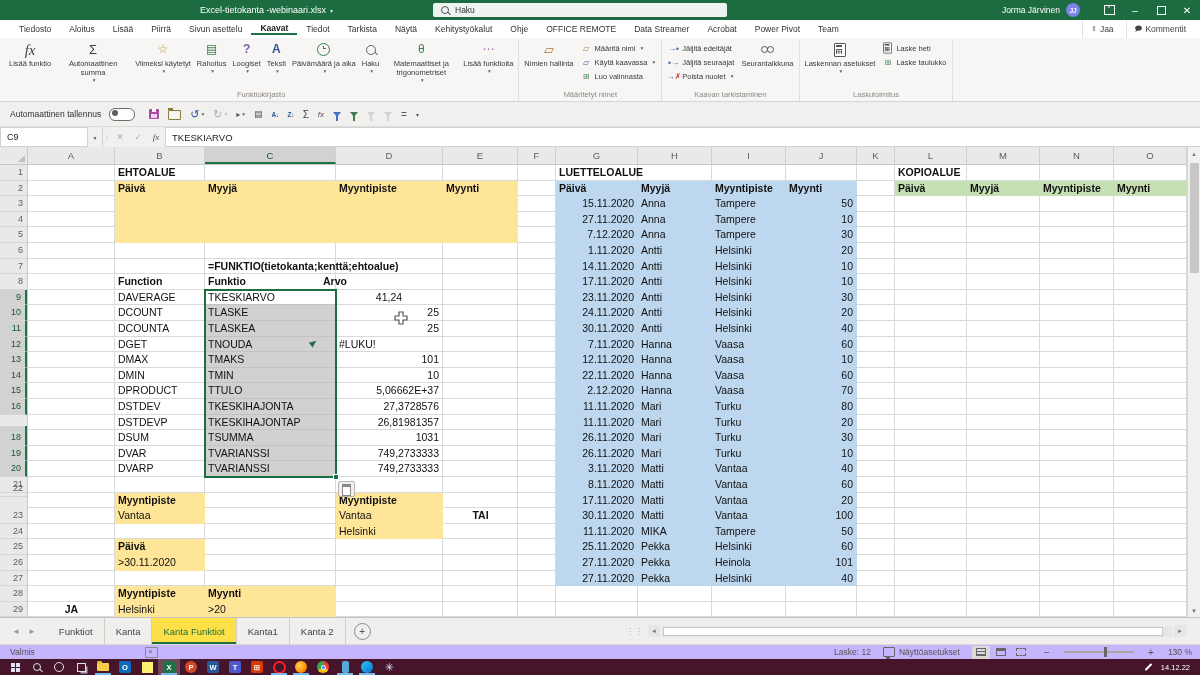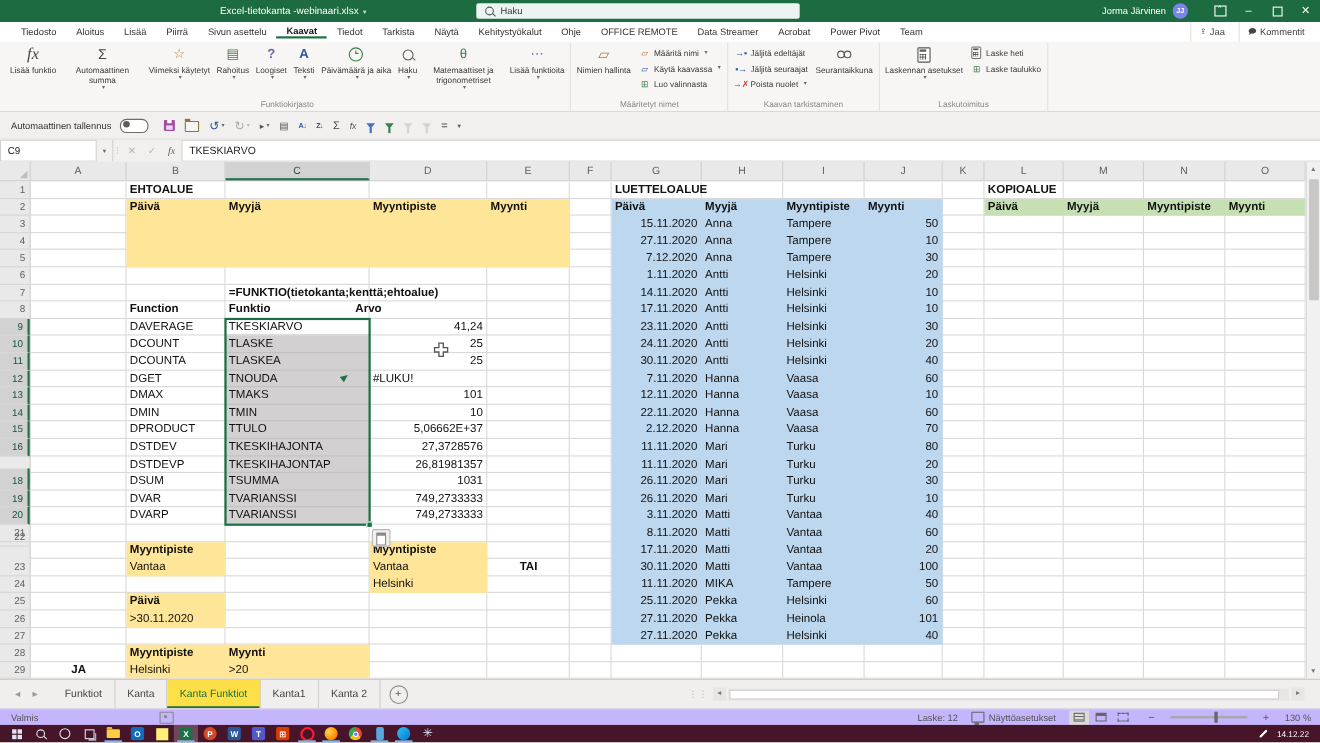--- a/index.html
+++ b/index.html
@@ -611,21 +611,21 @@
       <div class="cell b" style="left: 610px; top: 15.6px; width: 74px;">Myyjä</div>
       <div class="cell b" style="left: 684px; top: 15.6px; width: 74px;">Myyntipiste</div>
       <div class="cell b" style="left: 758px; top: 15.6px; width: 71px;">Myynti</div>
       <div class="cell b" style="left: 867px; top: 0px; width: 72px;">KOPIOALUE</div>
       <div class="cell b" style="left: 867px; top: 15.6px; width: 72px;">Päivä</div>
       <div class="cell b" style="left: 939px; top: 15.6px; width: 73px;">Myyjä</div>
       <div class="cell b" style="left: 1012px; top: 15.6px; width: 74px;">Myyntipiste</div>
       <div class="cell b" style="left: 1086px; top: 15.6px; width: 73px;">Myynti</div>
       <div class="cell" style="left: 87px; top: 124.8px; width: 90px;">DAVERAGE</div>
       <div class="cell" style="left: 177px; top: 124.8px; width: 131px;">TKESKIARVO</div>
-      <div class="cell al-r" style="left: 308px; top: 124.8px; width: 107px;">41,24</div>
+      <div class="cell al-r" style="left: 308px; top: 124.8px; width: 107px; text-align: center;">41,24</div>
       <div class="cell" style="left: 87px; top: 140.4px; width: 90px;">DCOUNT</div>
       <div class="cell" style="left: 177px; top: 140.4px; width: 131px;">TLASKE</div>
       <div class="cell al-r" style="left: 308px; top: 140.4px; width: 107px;">25</div>
       <div class="cell" style="left: 87px; top: 156px; width: 90px;">DCOUNTA</div>
       <div class="cell" style="left: 177px; top: 156px; width: 131px;">TLASKEA</div>
       <div class="cell al-r" style="left: 308px; top: 156px; width: 107px;">25</div>
       <div class="cell" style="left: 87px; top: 171.6px; width: 90px;">DGET</div>
       <div class="cell" style="left: 177px; top: 171.6px; width: 131px;">TNOUDA</div>
       <div class="cell" style="left: 308px; top: 171.6px; width: 107px;">#LUKU!</div>
       <div class="cell" style="left: 87px; top: 187.2px; width: 90px;">DMAX</div>

